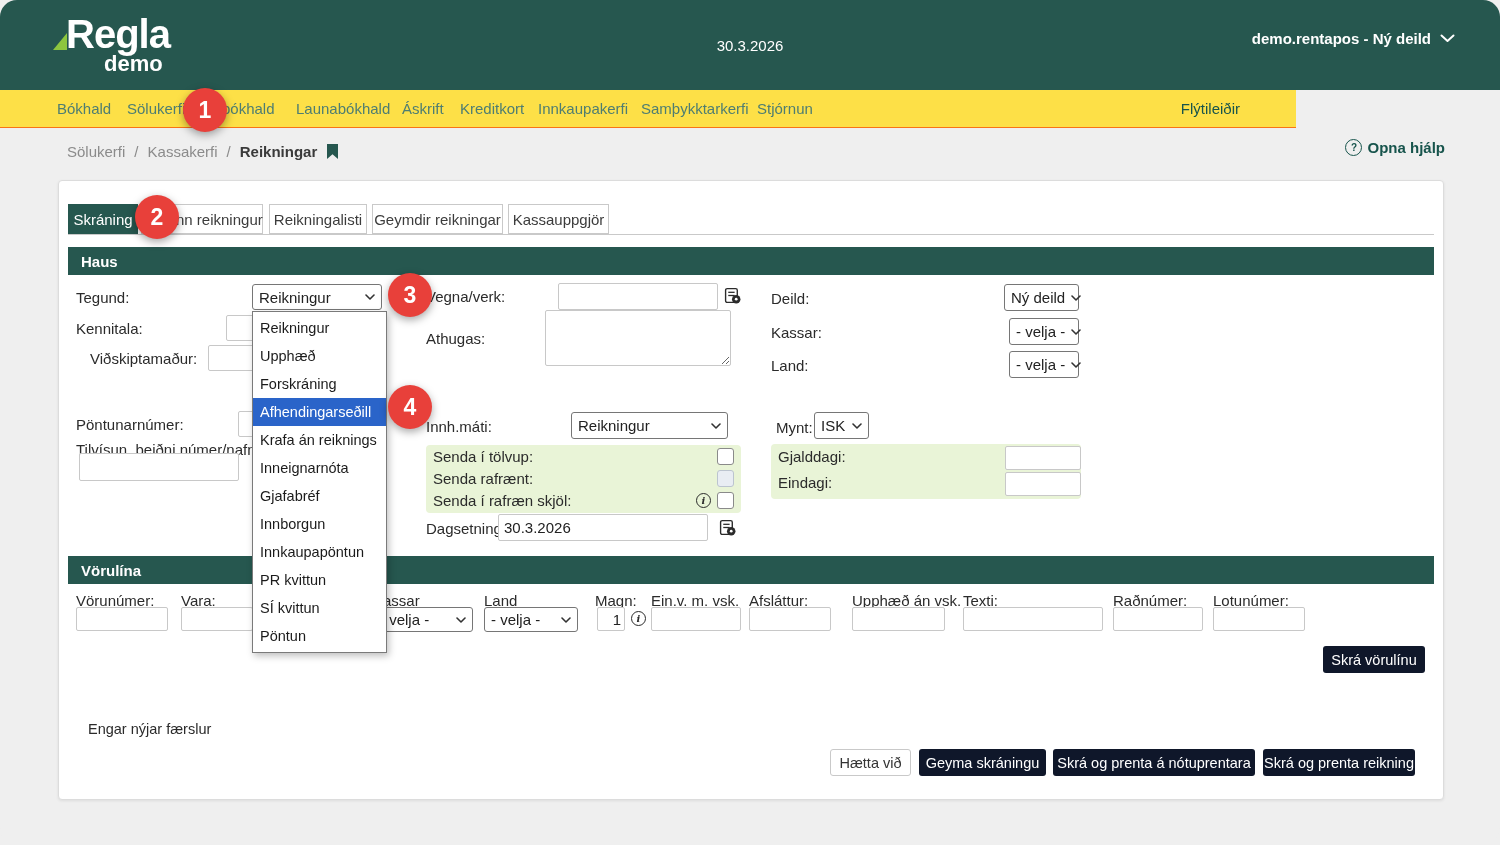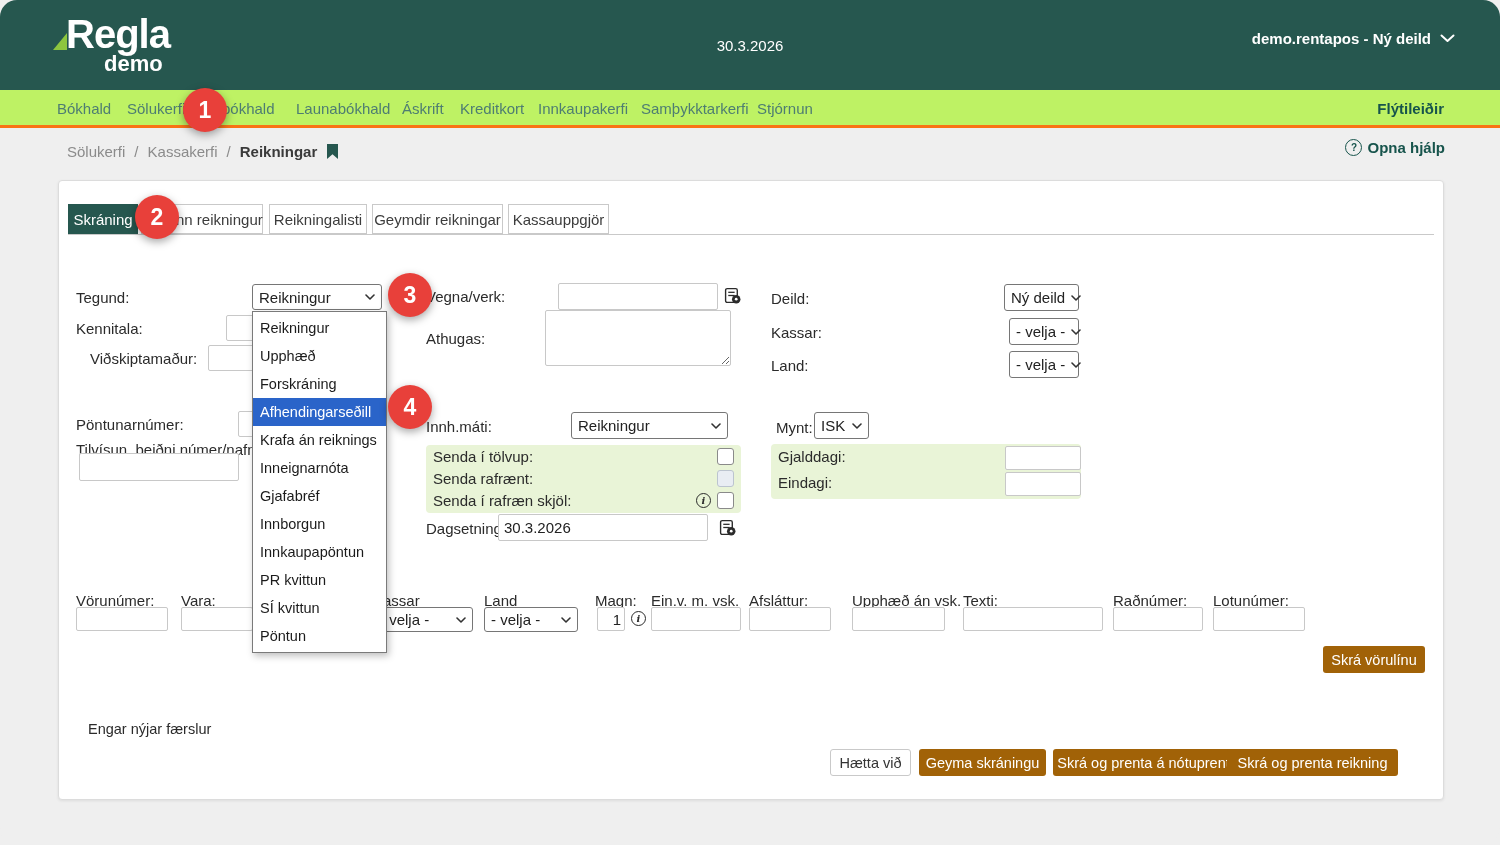--- a/index.html
+++ b/index.html
@@ -6,23 +6,23 @@
   #stage{position:relative;width:1500px;height:845px;background:#EFEFEF;overflow:hidden;border-radius:17px;}
   
   #hdr{position:absolute;left:0;top:0;width:1500px;height:90px;background:#26574F;}
   #logo{position:absolute;left:52px;top:12px;color:#fff;cursor:pointer;}
   #logo .brand{font-size:40px;font-weight:bold;letter-spacing:-1px;margin-left:14px;}
   #logo .sub{font-size:22px;font-weight:bold;margin-left:52px;margin-top:-6px;}
   #logo .arrow{position:absolute;left:0;top:18px;}
   #hdr-date{position:absolute;left:0;right:0;top:37px;text-align:center;color:#fff;font-size:15px;}
   #account{position:absolute;right:45px;top:30px;display:flex;align-items:center;gap:9px;color:#fff;font-size:15px;font-weight:bold;cursor:pointer;}
   
-  #navbar{position:absolute;left:0;top:90px;width:1500px;height:38px;background:#bef264;border-bottom:3px solid #f97316;box-sizing:border-box;}
+  #navbar{position:absolute;left:0;top:90px;width:1296px;height:38px;background:#fde047;border-bottom:1px solid #f97316;box-sizing:border-box;}
   .nav-item{position:absolute;top:0;line-height:37px;font-size:15px;color:#4E7D72;cursor:pointer;white-space:nowrap;}
-  #nav-shortcut{position:absolute;right:56px;top:0;line-height:37px;font-size:15px;font-weight:700;color:#17544C;cursor:pointer;}
+  #nav-shortcut{position:absolute;right:56px;top:0;line-height:37px;font-size:15px;font-weight:400;color:#17544C;cursor:pointer;}
   
   #crumbs{position:absolute;left:67px;top:143px;display:flex;align-items:center;gap:9px;font-size:15px;}
   .crumb{color:#8b8b8b;cursor:pointer;}
   .crumb-sep{color:#8b8b8b;}
   .crumb-cur{color:#3a3a3a;font-weight:bold;}
   #help{position:absolute;right:55px;top:139px;display:flex;align-items:center;gap:5px;color:#17544C;font-weight:bold;font-size:15px;cursor:pointer;}
   .qicon{width:15px;height:15px;border:1px solid #17544C;border-radius:50%;font-size:10px;font-weight:bold;display:flex;align-items:center;justify-content:center;}
   
   #card{position:absolute;left:58px;top:180px;width:1384px;height:618px;background:#fff;border:1px solid #dcdcdc;border-radius:4px;box-shadow:0 1px 3px rgba(0,0,0,.08);}
   #tabs-rule{position:absolute;left:9px;top:23px;width:1366px;height:30px;border-bottom:1px solid #c9c9c9;}
@@ -30,21 +30,21 @@
   .tab.active{background:#26574F;border-color:#26574F;color:#fff;}
   .grnbar{position:absolute;left:9px;width:1366px;height:28px;background:#26574F;color:#fff;font-weight:bold;font-size:15px;display:flex;align-items:center;padding-left:13px;box-sizing:border-box;}
   .lbl{position:absolute;font-size:15px;color:#2b2b2b;white-space:nowrap;}
   .inp{position:absolute;border:1px solid #c8c8c8;border-radius:2px;background:#fff;font:15px "Liberation Sans",sans-serif;padding:0 5px;box-sizing:border-box;color:#222;}
   textarea.inp{resize:both;}
   .sel{position:absolute;display:flex;align-items:center;justify-content:space-between;gap:6px;border:1px solid #767676;border-radius:3px;background:#fff;font-size:15px;color:#222;padding:0 6px;box-sizing:border-box;white-space:nowrap;cursor:pointer;}
   .gpanel{position:absolute;background:#E9F4D7;border-radius:4px;}
   .chk{position:absolute;width:17px;height:17px;background:#fff;border:1px solid #8a8a8a;border-radius:3px;box-sizing:border-box;cursor:pointer;}
   .chk.dis{background:#e9edf3;border-color:#bcc4cf;}
   .info{position:absolute;width:15px;height:15px;border:1px solid #2b2b2b;border-radius:50%;color:#2b2b2b;font:italic bold 10px "DejaVu Serif",serif;display:flex;align-items:center;justify-content:center;box-sizing:border-box;}
-  .gbtn{position:absolute;background:#a16207;color:#fff;border:none;border-radius:3px;font:14.5px "Liberation Sans",sans-serif;height:27px;display:flex;align-items:center;justify-content:center;white-space:nowrap;cursor:pointer;}
+  .gbtn{position:absolute;background:#0f172a;color:#fff;border:none;border-radius:3px;font:14.5px "Liberation Sans",sans-serif;height:27px;display:flex;align-items:center;justify-content:center;white-space:nowrap;cursor:pointer;}
   .wbtn{position:absolute;background:#fff;color:#333;border:1px solid #c9c9c9;border-radius:3px;font:14.5px "Liberation Sans",sans-serif;height:27px;box-sizing:border-box;display:flex;align-items:center;justify-content:center;cursor:pointer;}
   #ddl{position:absolute;left:193px;top:130px;width:133px;background:#fff;border:1px solid #7a7a7a;box-shadow:2px 3px 7px rgba(0,0,0,.25);z-index:40;padding:2px 0;}
   #ddl .opt{height:28px;line-height:28px;padding-left:7px;font-size:14.5px;color:#1b1b1b;white-space:nowrap;cursor:pointer;}
   #ddl .opt.hl{background:#2A64C9;color:#fff;}
   .badge{position:absolute;width:44px;height:44px;border-radius:50%;background:#E8403A;color:#fff;font-weight:bold;font-size:23px;display:flex;align-items:center;justify-content:center;box-shadow:0 3px 8px rgba(0,0,0,.35);z-index:50;}
   .empty-text{position:absolute;font-size:14.5px;color:#2b2b2b;margin-left:20px;}
   .icon-btn{position:absolute;cursor:pointer;line-height:0;}
 </style>
 </head>
 <body>
@@ -103,20 +103,21 @@
   </div>
 
   <div id="card">
     <div id="tabs-rule"></div>
     <div class="tab active" style="left:9px;width:70px">Skráning</div>
     <div class="tab" style="left:82px;width:122px;justify-content:flex-start;padding-left:34px;">nn reikningur</div>
     <div class="tab" style="left:210px;width:98px">Reikningalisti</div>
     <div class="tab" style="left:313px;width:131px">Geymdir reikningar</div>
     <div class="tab" style="left:449px;width:101px">Kassauppgjör</div>
 
+    <div class="grnbar" style="top:66px">Haus</div>
 
     <span class="lbl" style="left:17px;top:108px">Tegund:</span>
     <div class="sel" style="left:193px;top:103px;width:130px;height:26px">
       <span>Reikningur</span>
       <span style="line-height:0;"><svg width="10" height="6" viewBox="0 0 10 6">
             <path d="M1 1 L5 5 L9 1" fill="none" stroke="#333" stroke-width="1.6" stroke-linecap="round" stroke-linejoin="round"></path>
           </svg></span>
     </div>
     <span class="lbl" style="left:17px;top:139px">Kennitala:</span>
     <input class="inp" style="left: 167px; top: 134px; width: 150px; height: 26px;">
@@ -199,20 +200,21 @@
             <path d="M1 1 L5 5 L9 1" fill="none" stroke="#333" stroke-width="1.6" stroke-linecap="round" stroke-linejoin="round"></path>
           </svg></span>
     </div>
 
     <div class="gpanel" style="left:712px;top:263px;width:310px;height:55px"></div>
     <span class="lbl" style="left:719px;top:267px">Gjalddagi:</span>
     <input class="inp" style="left: 946px; top: 265px; width: 76px; height: 24px;">
     <span class="lbl" style="left:719px;top:293px">Eindagi:</span>
     <input class="inp" style="left: 946px; top: 291px; width: 76px; height: 24px;">
 
+    <div class="grnbar" style="top:375px">Vörulína</div>
 
     <span class="lbl" style="left:17px;top:411px">Vörunúmer:</span>
     <input class="inp" style="left: 17px; top: 426px; width: 92px; height: 24px;">
     <span class="lbl" style="left:122px;top:411px">Vara:</span>
     <input class="inp" style="left: 122px; top: 426px; width: 72px; height: 24px;">
 
     <span class="lbl" style="left:314px;top:411px">Kassar</span>
     <div class="sel" style="left:314px;top:426px;width:100px;height:25px">
       <span>- velja -</span>
       <span style="line-height:0;"><svg width="10" height="6" viewBox="0 0 10 6">
@@ -244,21 +246,21 @@
     <span class="lbl" style="left:1154px;top:411px">Lotunúmer:</span>
     <input class="inp" style="left: 1154px; top: 426px; width: 92px; height: 24px;">
 
     <button class="gbtn" style="left:1264px;top:465px;width:102px">Skrá vörulínu</button>
 
     <span class="empty-text" style="left:9px;top:540px">Engar nýjar færslur</span>
 
     <button class="wbtn" style="left:771px;top:568px;width:81px">Hætta við</button>
     <button class="gbtn" style="left:860px;top:568px;width:127px">Geyma skráningu</button>
     <button class="gbtn" style="left:994px;top:568px;width:202px">Skrá og prenta á nótuprentara</button>
-    <button class="gbtn" style="left:1168px;top:568px;width:171px">Skrá og prenta reikning</button>
+    <button class="gbtn" style="left:1204px;top:568px;width:152px">Skrá og prenta reikning</button>
 
     <div id="ddl">
       <div class="opt">Reikningur</div>
       <div class="opt">Upphæð</div>
       <div class="opt">Forskráning</div>
       <div class="opt hl">Afhendingarseðill</div>
       <div class="opt">Krafa án reiknings</div>
       <div class="opt">Inneignarnóta</div>
       <div class="opt">Gjafabréf</div>
       <div class="opt">Innborgun</div>

